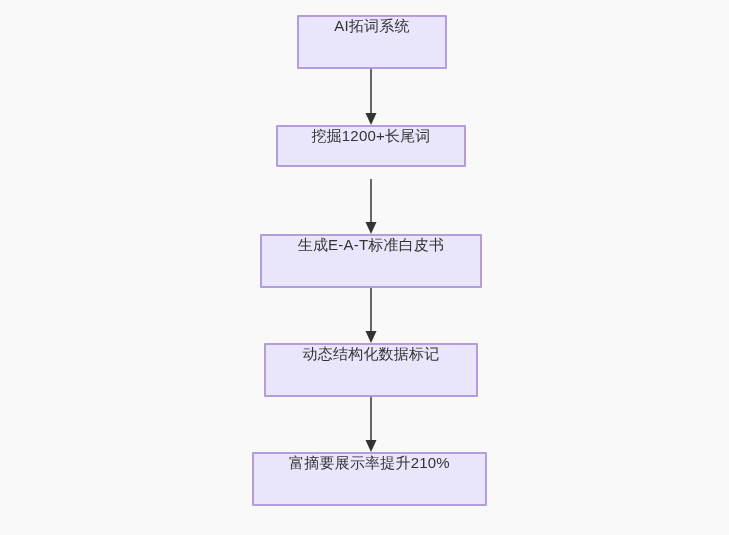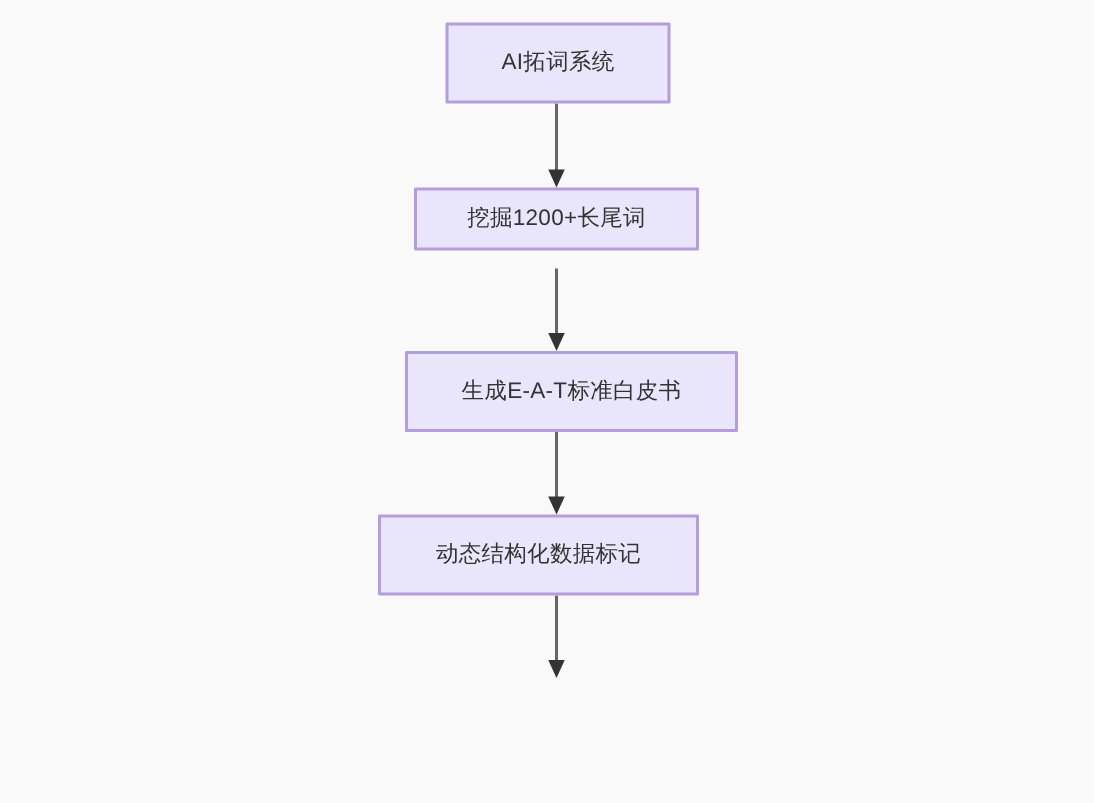--- a/index.html
+++ b/index.html
@@ -18,21 +18,20 @@
     width: 729px;
     height: 535px;
   }
   .node {
     position: absolute;
     box-sizing: border-box;
     background: #e9e5fa;
     border: 2px solid #b39ddb;
     border-radius: 1px;
     display: flex;
-    align-items: center;
     justify-content: center;
     color: #333333;
     font-size: 15px;
     line-height: 1.2;
     letter-spacing: 0.2px;
     white-space: nowrap;
     z-index: 2;
   }
   .node-label {
     display: block;
@@ -80,22 +79,25 @@
   </div>
 
   <div class="node" style="left:297px; top:15px; width:150px; height:54px;">
     <span class="node-label">AI拓词系统</span>
   </div>
 
   <div class="node" style="left:276px; top:125px; width:190px; height:42px;">
     <span class="node-label">挖掘1200+长尾词</span>
   </div>
 
-  <div class="node" style="left:260px; top:234px; width:222px; height:54px;margin-left:10px;">
+  <div class="node" style="left:260px; top:234px; width:222px; height:54px;">
     <span class="node-label">生成E-A-T标准白皮书</span>
   </div>
 
-  <div class="node" style="left:252px; top:343px; width:214px; height:54px;">
+  <div class="node" style="left:264px; top:343px; width:214px; height:54px;">
     <span class="node-label">动态结构化数据标记</span>
   </div>
 
+  <div class="node" style="left:252px; top:452px; width:235px; height:54px;">
+    <span class="node-label">富摘要展示率提升210%</span>
+  </div>
 
 </div>
 
 </body></html>

